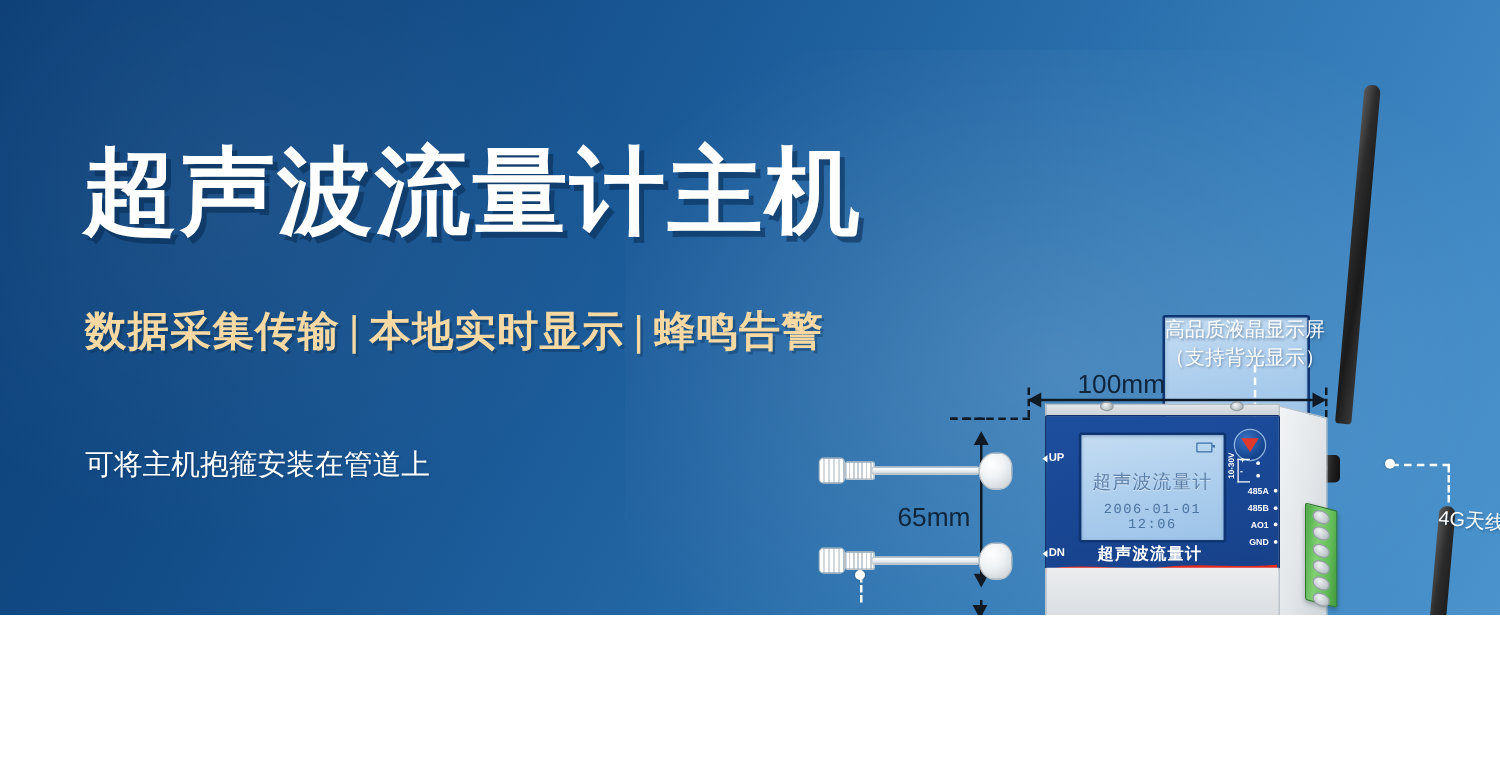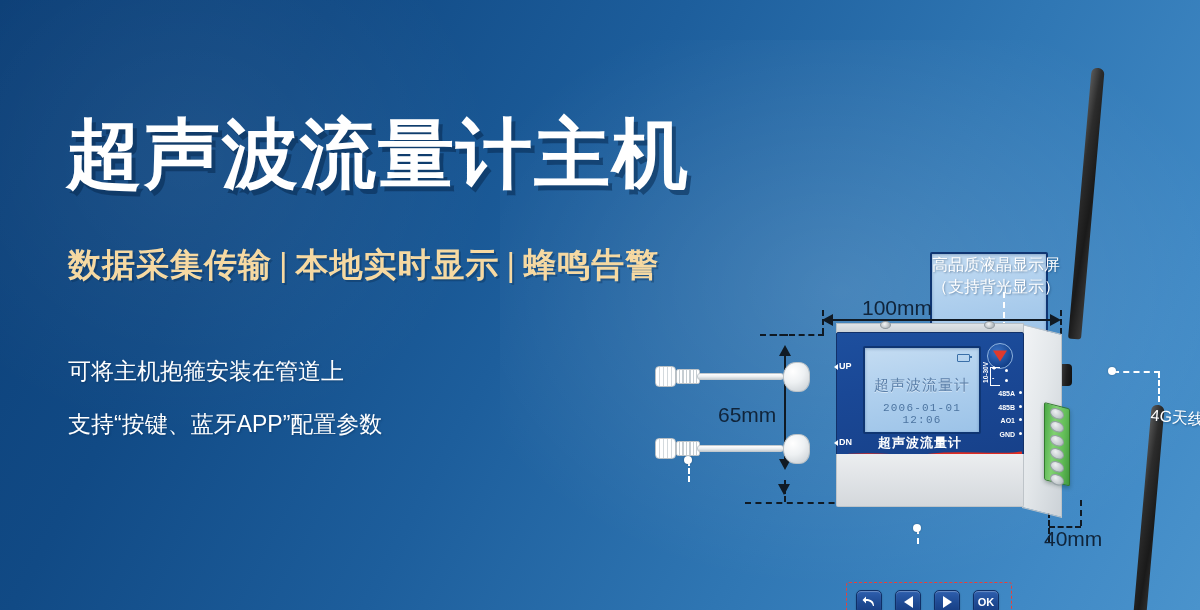--- a/index.html
+++ b/index.html
@@ -1,21 +1,21 @@
 <!DOCTYPE html>
 <html><head>
 <meta charset="utf-8">
 <style>
   html,body{margin:0;padding:0;}
   body{
     width:1200px;height:610px;overflow:hidden;
     font-family:"Liberation Sans","DejaVu Sans",sans-serif;
   }
   .banner{
-    position:relative;width:1200px;height:610px;overflow:hidden;
+    position:relative;width:1200px;height:492px;overflow:hidden;
     background:linear-gradient(118deg,#0c3f77 0%,#114a85 22%,#1d5e9c 45%,#2f76b3 68%,#4089c5 88%,#4a93cc 100%);
   }
   
   .glow{
     position:absolute;right:-60px;top:40px;width:760px;height:560px;
     background:radial-gradient(ellipse at 45% 45%, rgba(255,255,255,.13) 0%, rgba(255,255,255,.05) 42%, rgba(255,255,255,0) 68%);
     pointer-events:none;
   }
   .glow2{
     position:absolute;left:-120px;top:-120px;width:620px;height:560px;
@@ -323,21 +323,20 @@
   <div class="glow2"></div>
 
   <div class="title">超声波流量计主机</div>
 
   <div class="subtitle">
     <span>数据采集传输</span><span class="sep">|</span><span>本地实时显示</span><span class="sep">|</span><span>蜂鸣告警</span>
   </div>
 
   <div class="features">
     <div class="feature">可将主机抱箍安装在管道上</div>
-    <div class="feature">支持“按键、蓝牙APP”配置参数</div>
   </div>
 
 
   <div class="callout lcd">
     <span>高品质液晶显示屏</span>
     <span class="l2">（支持背光显示）</span>
   </div>
   <div class="lead">
     <div class="vline" style="left:1003px;top:292px;height:76px;"></div>
     <div class="dot" style="left:999px;top:365px;"></div>

